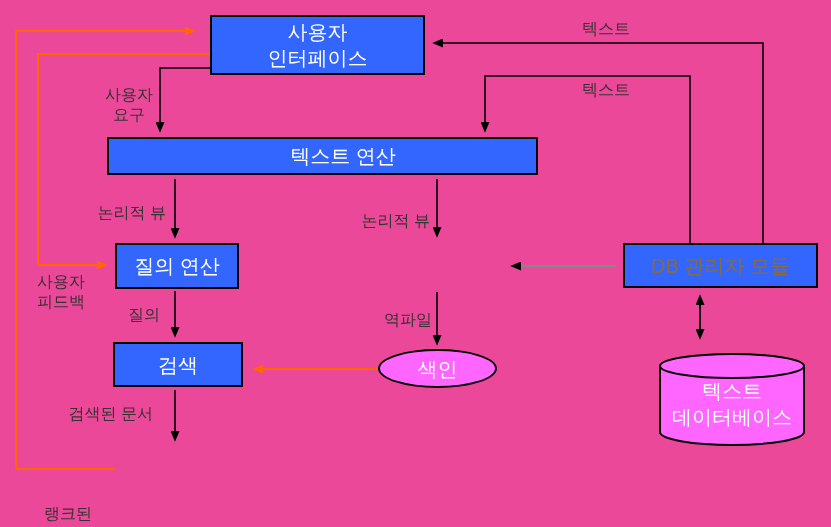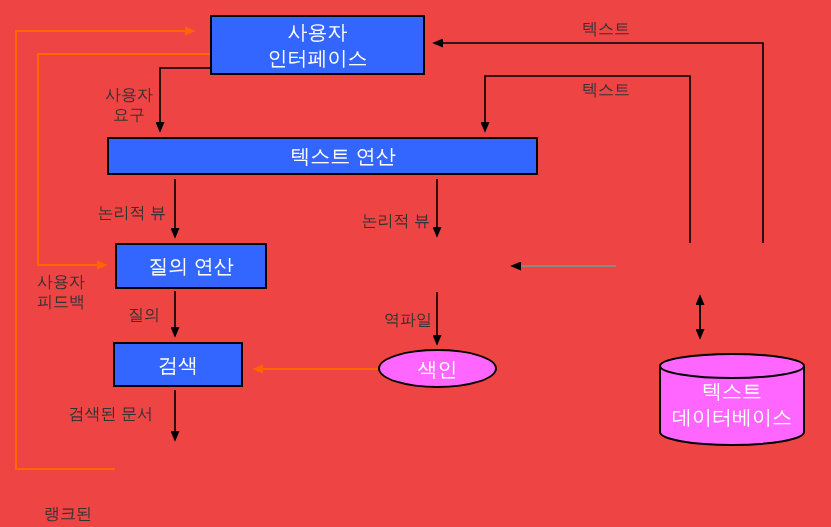--- a/index.html
+++ b/index.html
@@ -1,17 +1,17 @@
 <!DOCTYPE html>
 <html><head>
 <meta charset="utf-8">
 <style>
   html,body{margin:0;padding:0;background:#fff;}
   #canvas{
-    position:relative;width:831px;height:527px;background:#ef4444;
+    position:relative;width:831px;height:527px;background:#ec4899;
     font-family:"Liberation Sans","DejaVu Sans",sans-serif;overflow:hidden;
   }
   #wires{position:absolute;left:0;top:0;width:831px;height:527px;}
   .node{
     position:absolute;background:#3366FF;border:2px solid #000;
     color:#fff;display:flex;align-items:center;justify-content:center;
     text-align:center;font-size:20px;line-height:26px;white-space:pre-line;
     box-sizing:border-box;
   }
   .node.ellipse{border-radius:50%;background:#FF66FF;}
@@ -70,23 +70,24 @@
     <path d="M616,266 H512" fill="none" stroke="#888" stroke-width="1.8" marker-end="url(#mk)"></path>
 
     <path d="M700,296 V338" fill="none" stroke="#000" stroke-width="1.8" marker-start="url(#mk2)" marker-end="url(#mk)"></path>
   </svg>
 
   <div class="node" style="left:210px;top:15px;width:215px;height:60px;">사용자
 인터페이스</div>
 
   <div class="node" style="left:107px;top:137px;width:431px;height:38px;padding-left:41px;">텍스트 연산</div>
 
-  <div class="node" style="left:115px;top:243px;width:152px;height:46px;text-align:right;">질의 연산</div>
+  <div class="node" style="left:115px;top:243px;width:124px;height:46px;text-align:right;">질의 연산</div>
 
 
+  <div class="node db" style="left:623px;top:243px;width:195px;height:45px;">DB 관리자 모듈</div>
 
   <div class="node" style="left:113px;top:342px;width:130px;height:45px;">검색</div>
 
   <div class="node ellipse" style="left:378px;top:349px;width:119px;height:39px;">색인</div>
 
 
   <svg id="cyl" viewBox="0 0 150 96" xmlns="http://www.w3.org/2000/svg">
     <path d="M3,14 V80 a72,13 0 0 0 144,0 V14" fill="#FF66FF" stroke="#000" stroke-width="2"></path>
     <ellipse cx="75" cy="14" rx="72" ry="12" fill="#FF66FF" stroke="#000" stroke-width="2"></ellipse>
   </svg>

